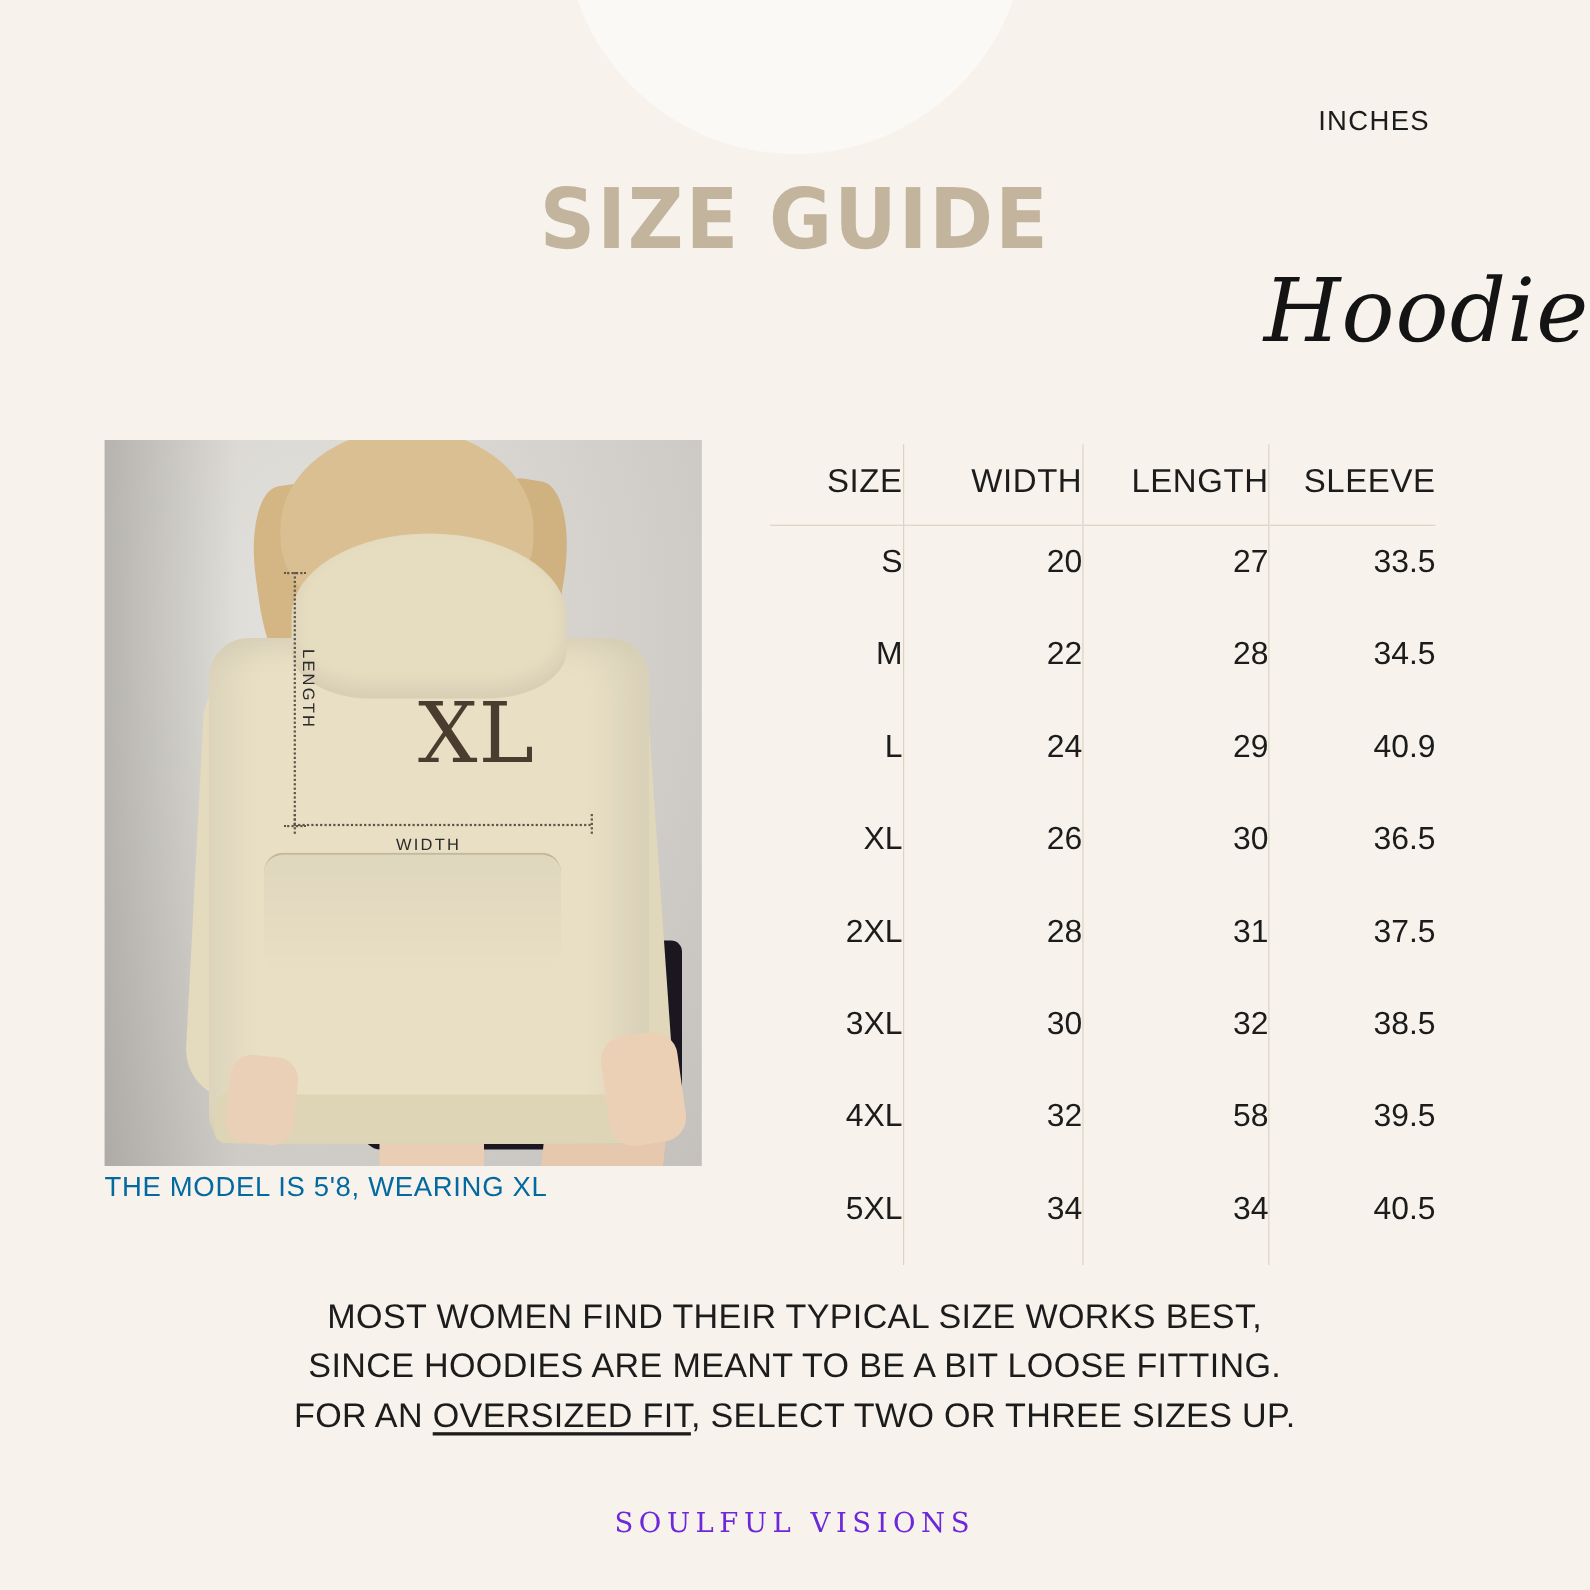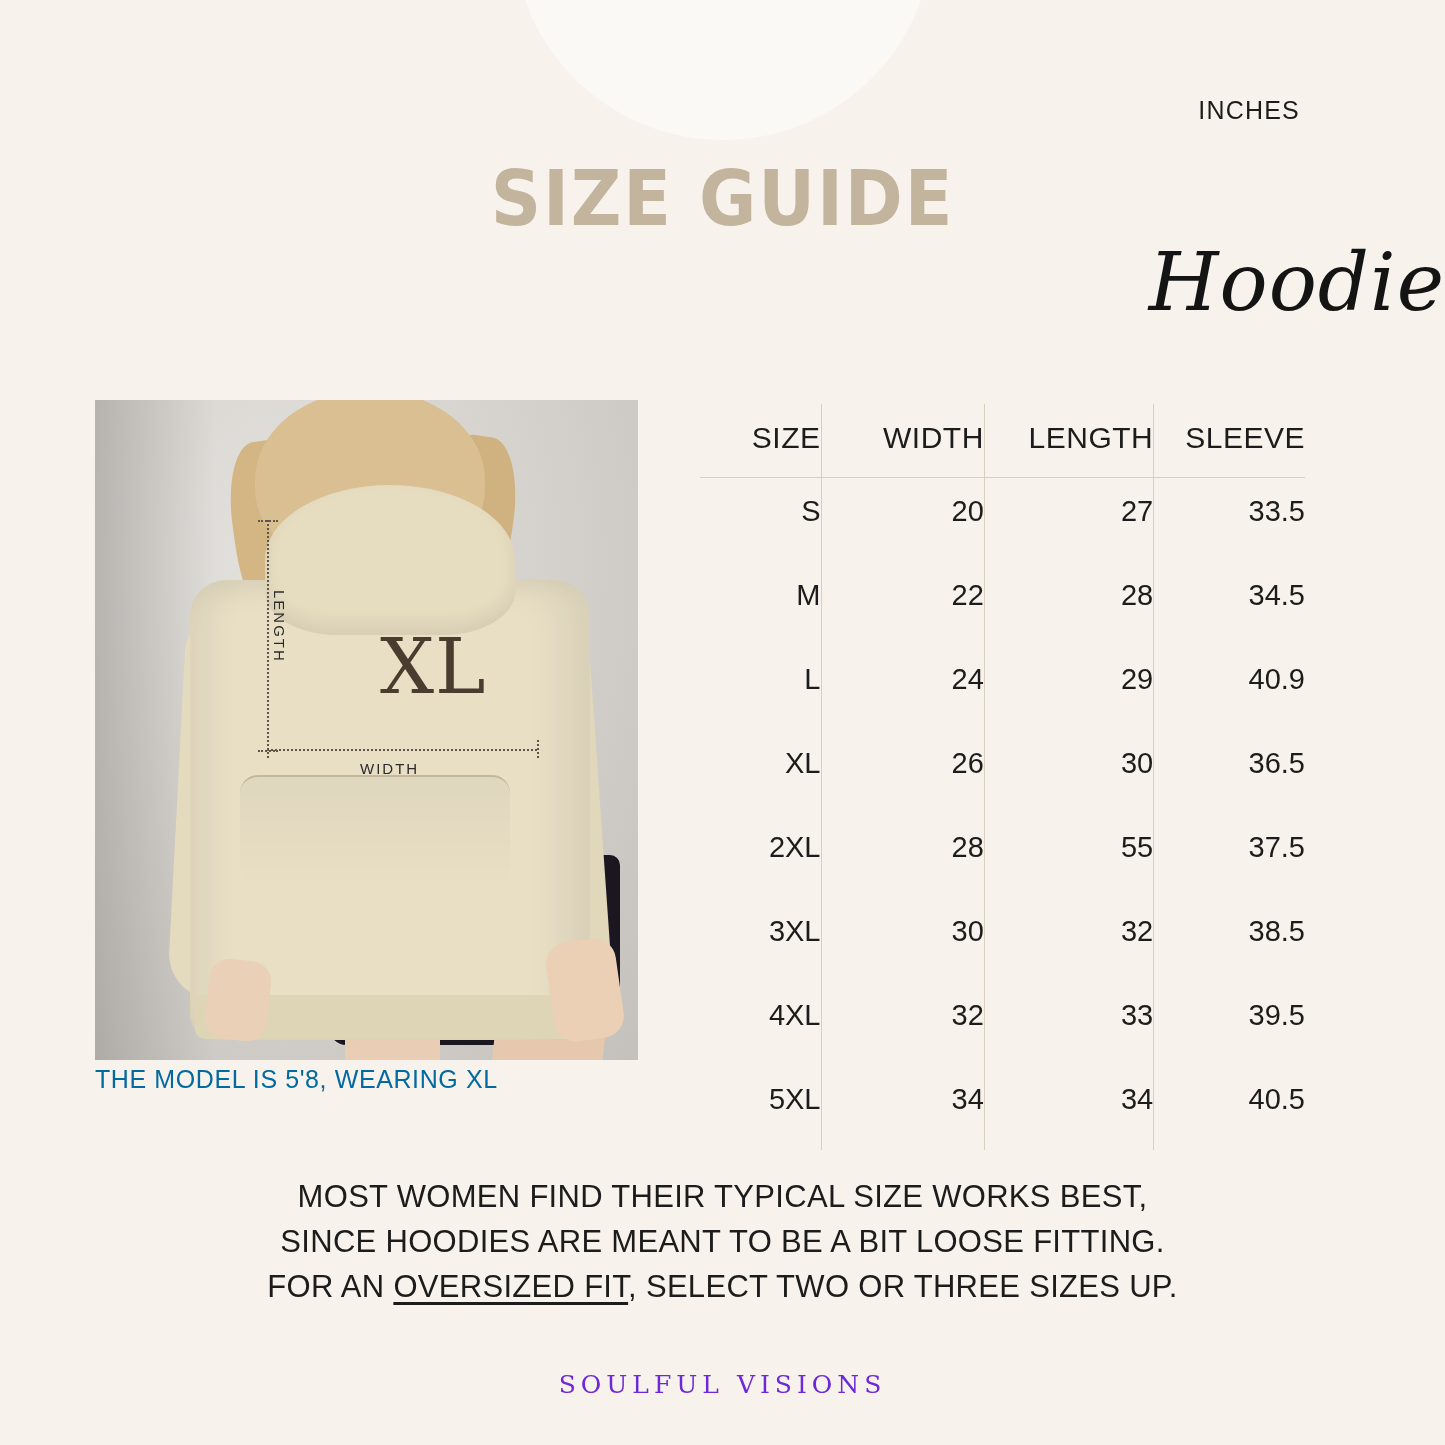--- a/index.html
+++ b/index.html
@@ -454,33 +454,33 @@
         </tr>
         <tr>
           <td>XL</td>
           <td>26</td>
           <td>30</td>
           <td>36.5</td>
         </tr>
         <tr>
           <td>2XL</td>
           <td>28</td>
-          <td>55</td>
+          <td>31</td>
           <td>37.5</td>
         </tr>
         <tr>
           <td>3XL</td>
           <td>30</td>
           <td>32</td>
           <td>38.5</td>
         </tr>
         <tr>
           <td>4XL</td>
           <td>32</td>
-          <td>33</td>
+          <td>58</td>
           <td>39.5</td>
         </tr>
         <tr>
           <td>5XL</td>
           <td>34</td>
           <td>34</td>
           <td>40.5</td>
         </tr>
       </tbody>
     </table>

